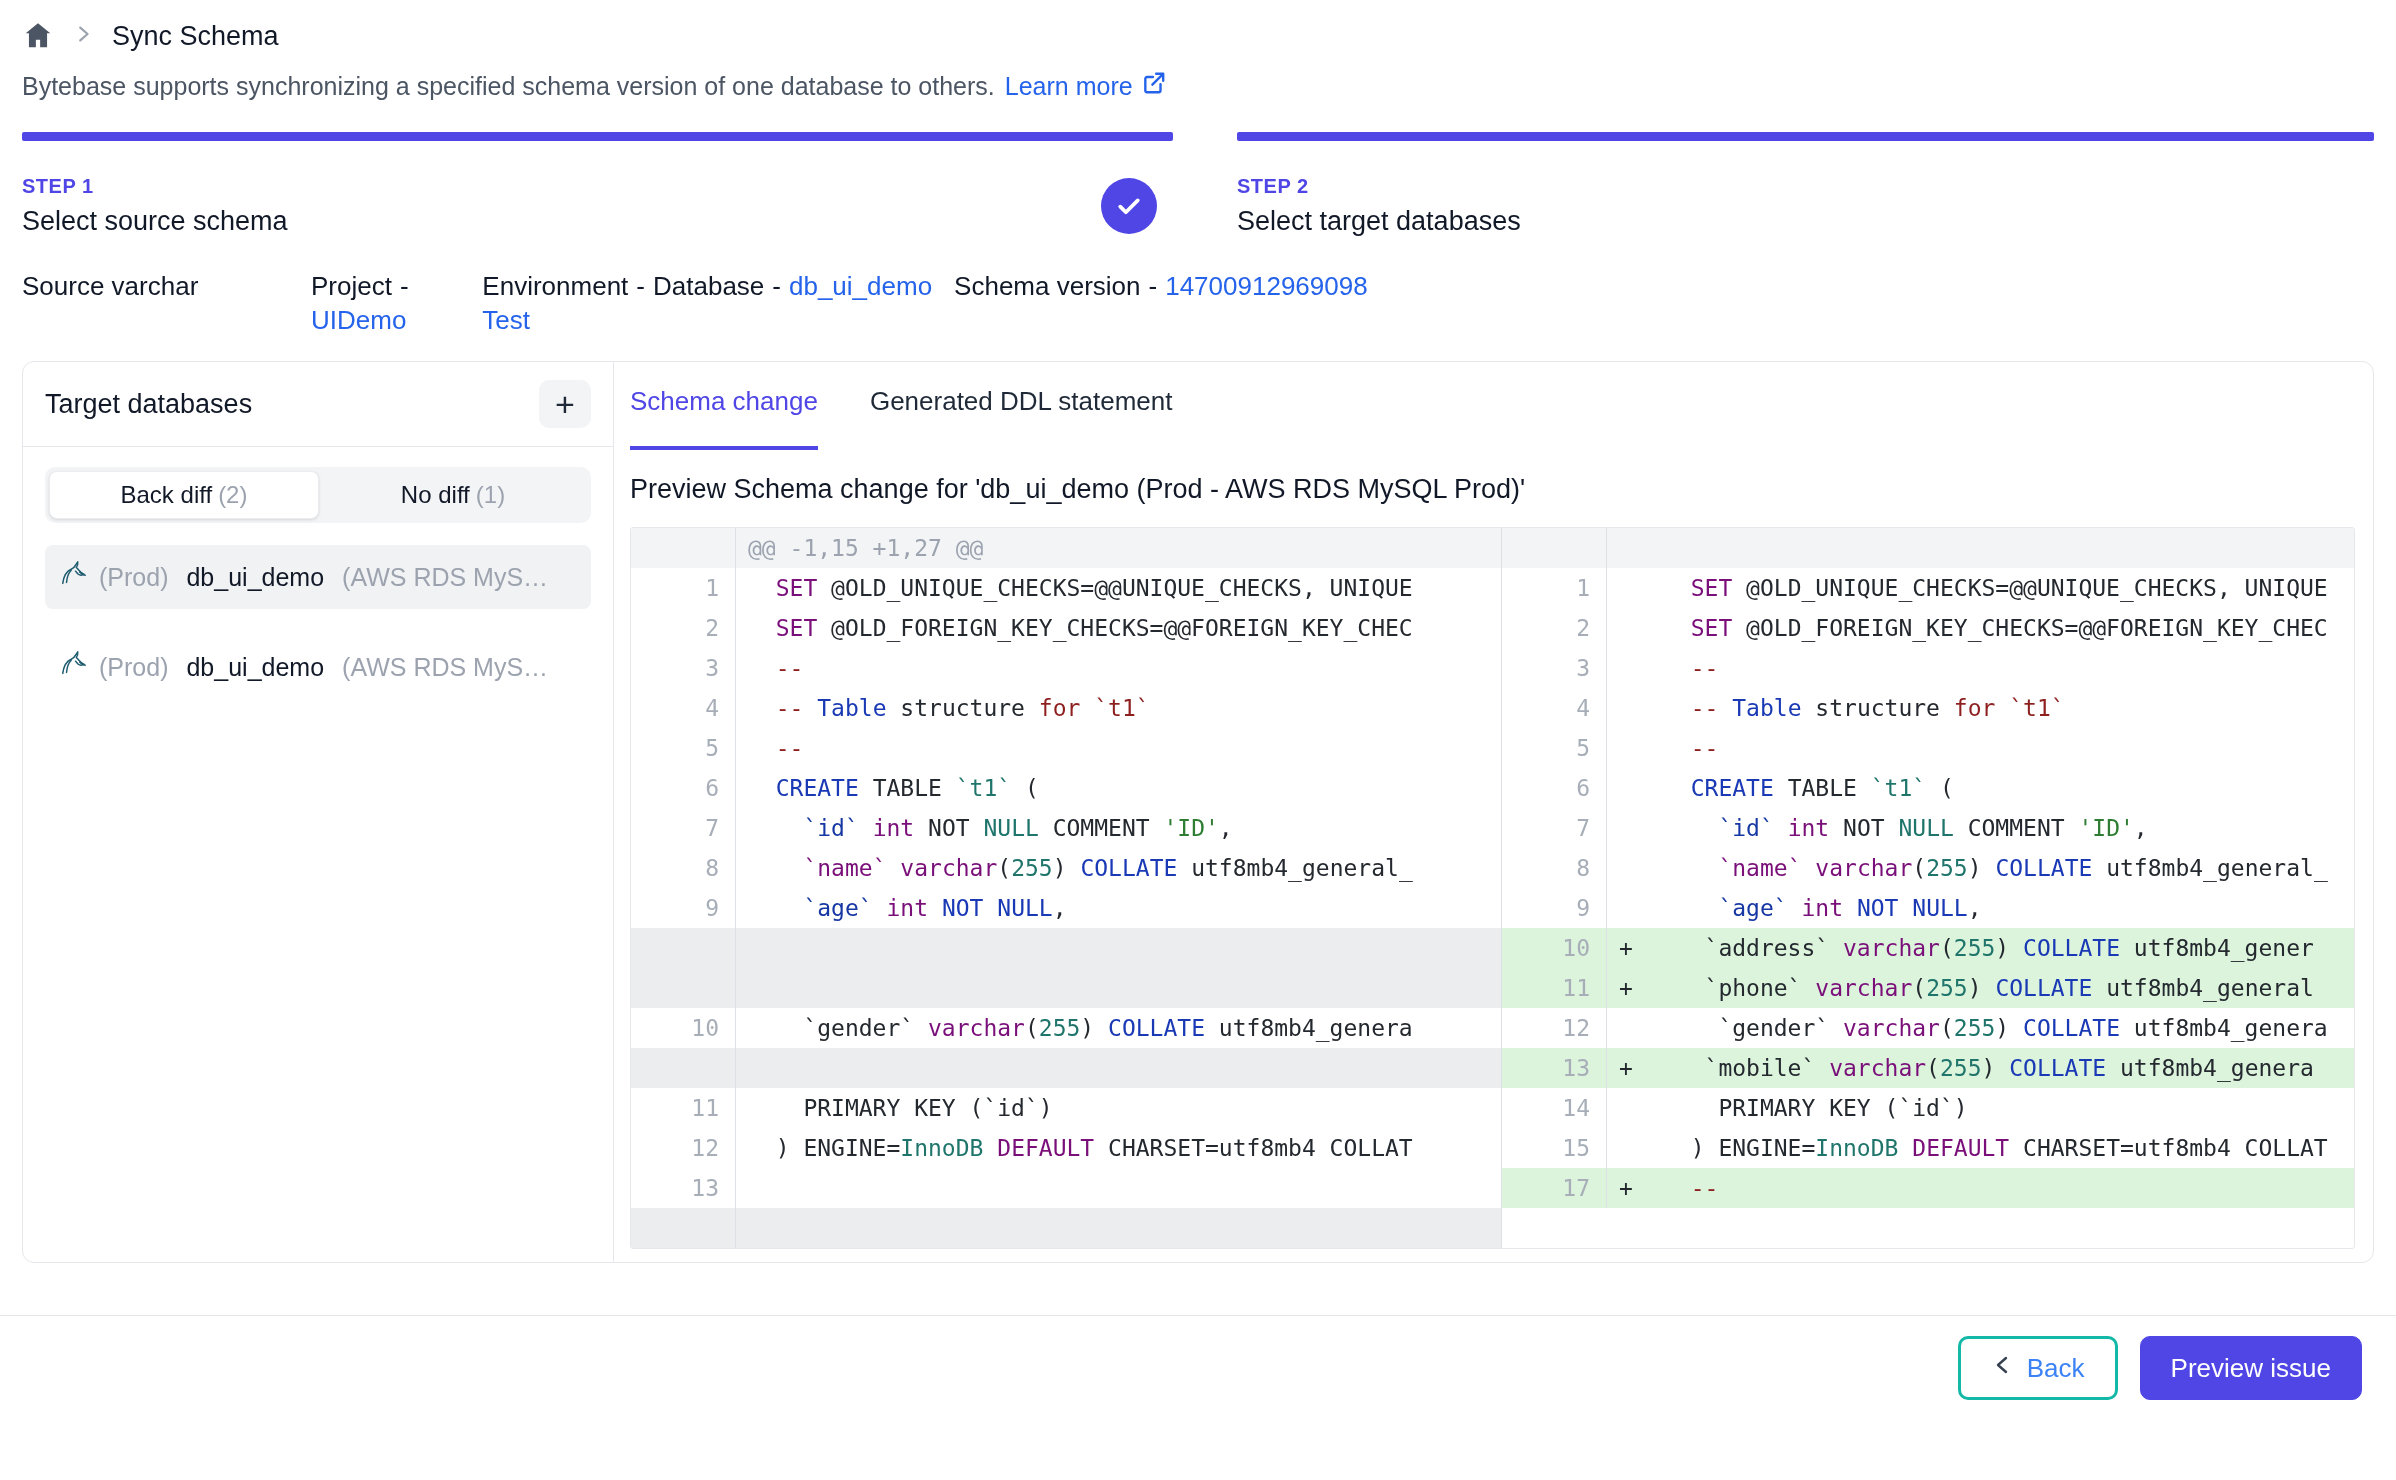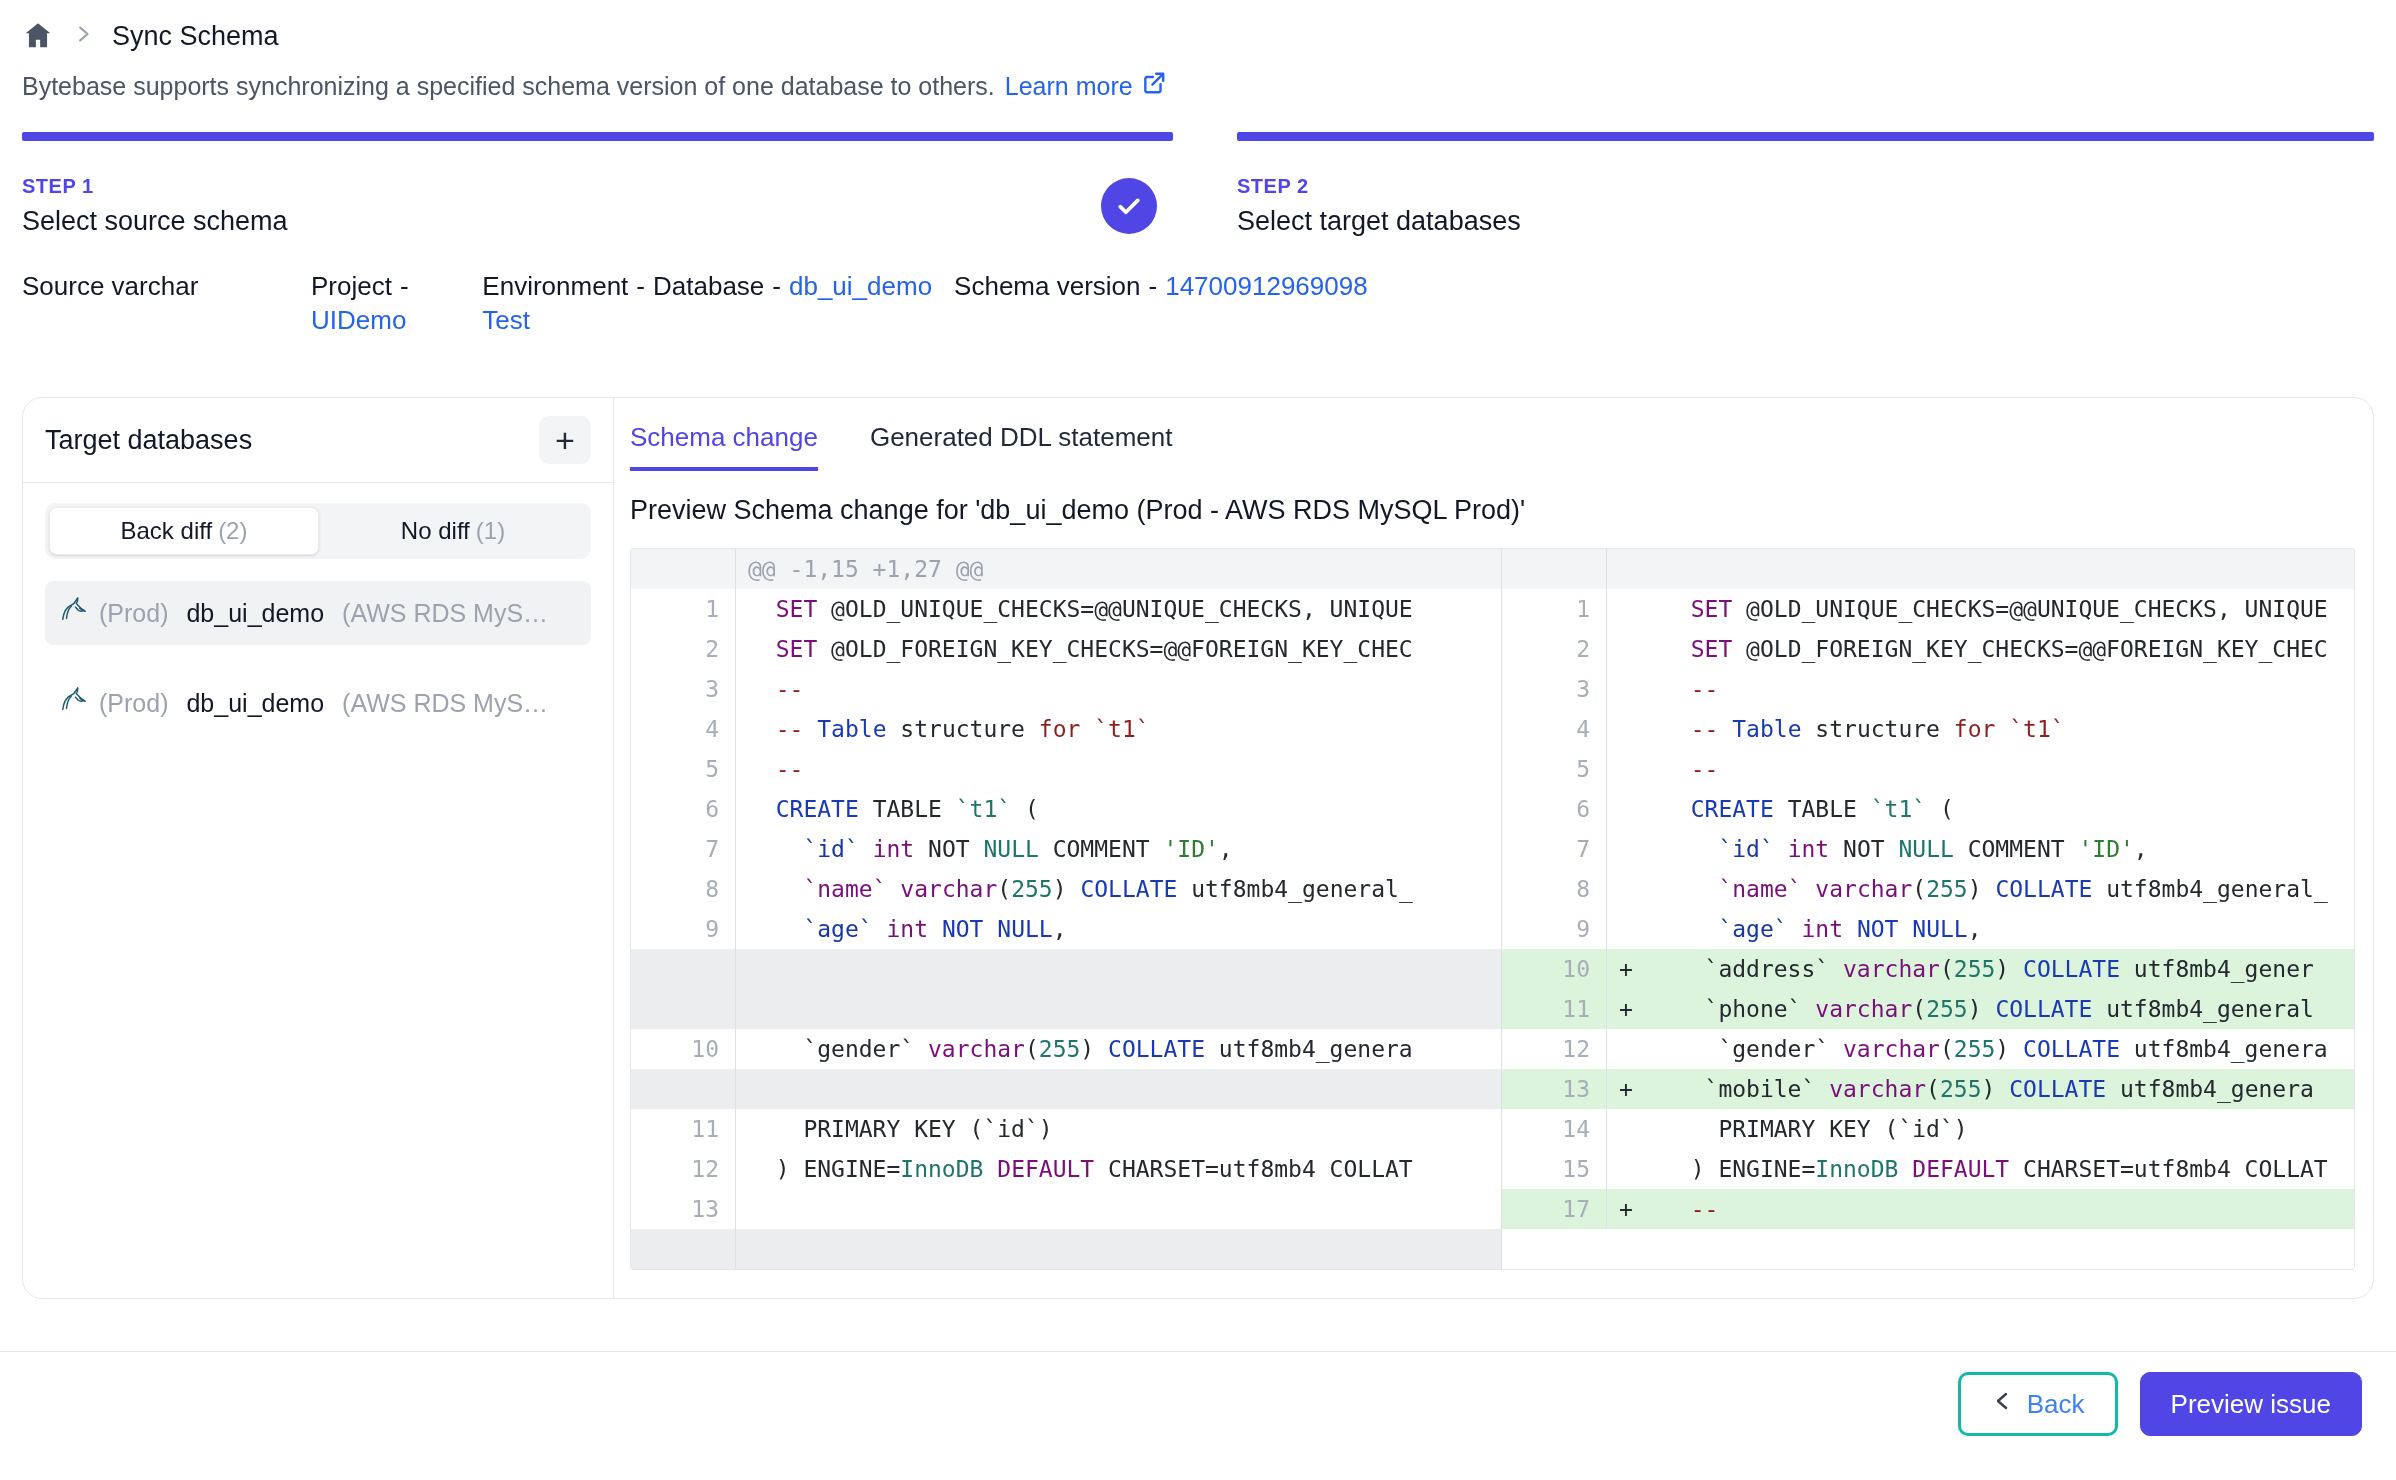--- a/index.html
+++ b/index.html
@@ -34,21 +34,21 @@
 
   
   .source{display:flex;margin-top:32px;font-size:26px;line-height:34px}
   .source .slabel{width:289px}
   .scol{display:flex;flex-direction:row;gap:22px}
   .scol.a{width:342px}
   .sfield a{color:var(--link);text-decoration:none;cursor:pointer}
   .sfield .sep{margin:0 8px}
 
   
-  .card{margin-top:60px;height:902px;border:1px solid var(--border);border-radius:20px;display:flex;overflow:hidden}
+  .card{margin-top:24px;height:902px;border:1px solid var(--border);border-radius:12px;display:flex;overflow:hidden}
   .left-panel{width:591px;flex:none;border-right:1px solid var(--border);display:flex;flex-direction:column}
   .lp-head{display:flex;align-items:center;justify-content:space-between;padding:18px 22px;border-bottom:1px solid var(--border)}
   .lp-title{font-size:27px;font-weight:500}
   .add-btn{width:52px;height:48px;border:none;border-radius:10px;background:#F3F4F6;font-size:34px;line-height:1;
     color:#1F2937;cursor:pointer;font-weight:300}
   .lp-body{padding:20px 22px}
   .seg{display:flex;background:#F3F4F6;border-radius:10px;padding:4px}
   .seg button{flex:1;height:48px;border:none;border-radius:8px;background:transparent;font-size:24px;
     font-family:inherit;color:#111827;cursor:pointer}
   .seg button.active{background:#fff;box-shadow:0 1px 3px rgba(0,0,0,.12);border:1px solid #ECECEE}
@@ -57,21 +57,21 @@
   .db-item{display:flex;align-items:center;gap:10px;height:64px;padding:0 14px;border-radius:8px;
     font-size:25px;cursor:pointer;white-space:nowrap;overflow:hidden}
   .db-item.selected{background:#F1F2F4}
   .db-item .dim{color:#9CA3AF}
   .db-item .dbname{color:#111827;font-weight:500;margin:0 8px 0 8px}
   .db-item .inst{overflow:hidden;text-overflow:clip}
 
   
   .right-col{flex:1;padding:24px 18px 0 16px;min-width:0}
   .ptabs{display:flex;gap:52px;font-size:26px}
-  .ptab{padding-bottom:14px;border-bottom:4px solid transparent;cursor:pointer;color:#1F2937}
+  .ptab{padding-bottom:29px;border-bottom:4px solid transparent;cursor:pointer;color:#1F2937}
   .ptab.active{color:var(--accent);border-bottom-color:var(--accent);font-weight:500}
   .preview-title{margin-top:24px;font-size:27px;color:#111827}
 
   
   .diff{margin-top:22px;border:1px solid var(--border);border-radius:3px;display:flex;height:722px;overflow:hidden;
     font-family:"DejaVu Sans Mono",monospace;font-size:23px}
   .pane{display:flex;flex-direction:column;min-width:0}
   .pane.left{width:870px;flex:none}
   .pane.right{flex:1;border-left:1px solid var(--gutter-border)}
   .drow{display:flex;height:40px;line-height:40px;background:#fff;white-space:pre;flex:none}

